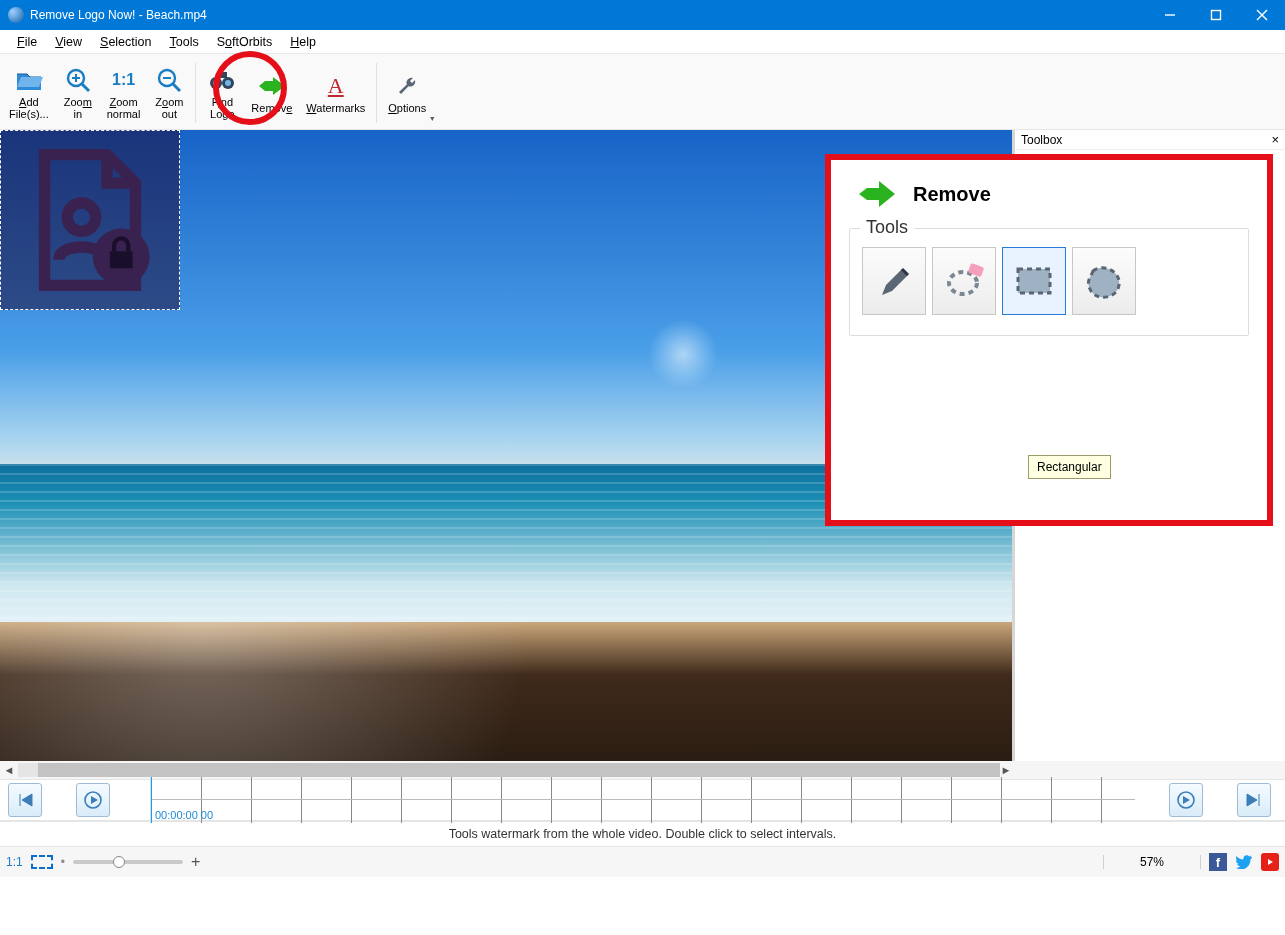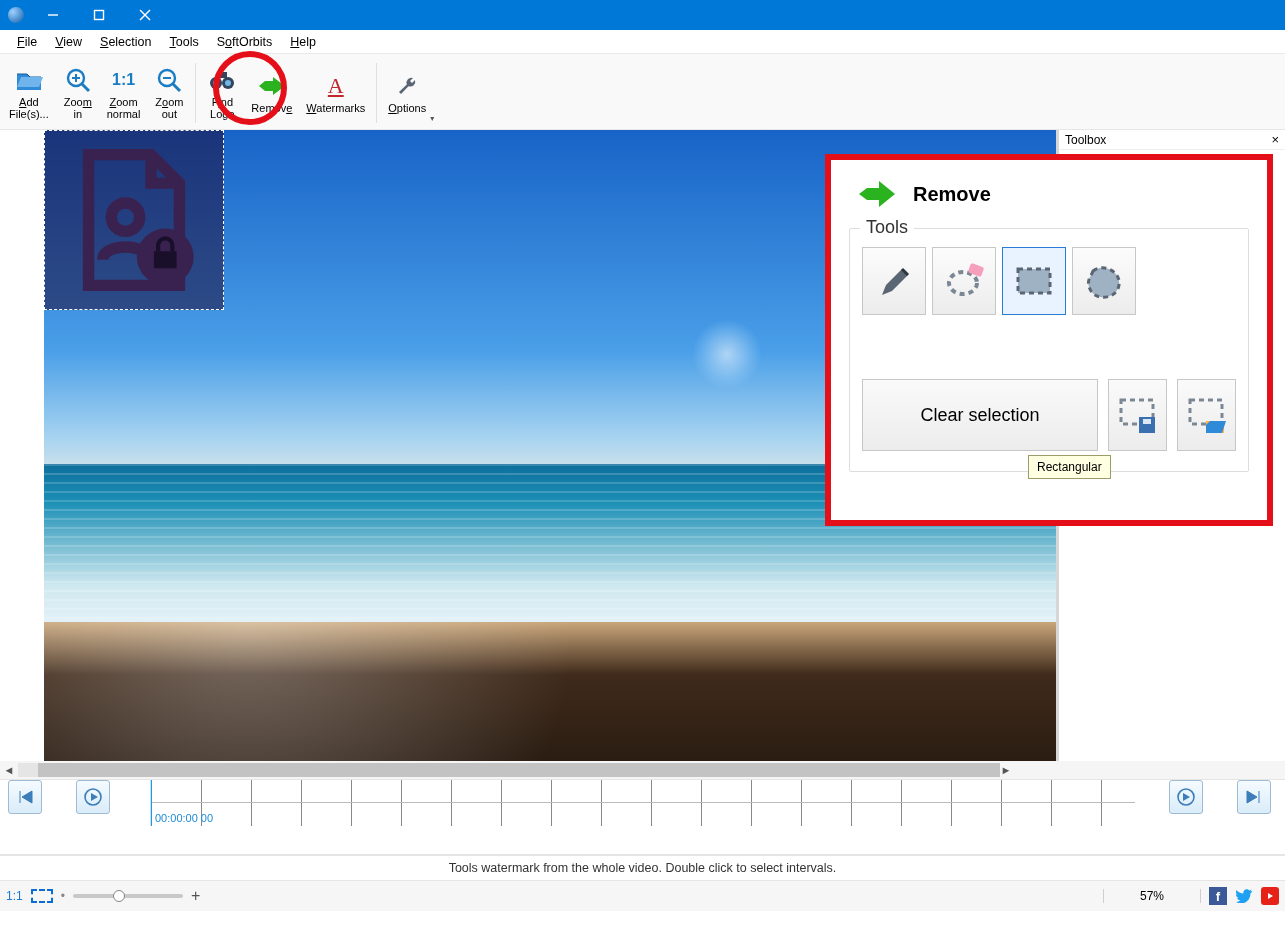--- a/index.html
+++ b/index.html
@@ -20,21 +20,21 @@
 
 .toolbar { height: 76px; background: #f9f9f9; display: flex; align-items: stretch; padding: 3px 2px 0 2px; border-bottom: 1px solid #e6e6e6; }
 .tbtn { display: flex; flex-direction: column; align-items: center; justify-content: center; padding: 2px 6px 2px 6px; font-size: 11px; color: #000; cursor: pointer; min-width: 44px; text-align: center; line-height: 1.1; border: 1px solid transparent; }
 .tbtn .ico { height: 28px; display: flex; align-items: center; justify-content: center; margin-bottom: 2px; }
 .tbtn .lbl .ul { text-decoration: underline; }
 .tsep { width: 1px; background: #e0e0e0; margin: 6px 4px; }
 .dropdown-arrow { position: relative; }
 .dropdown-arrow::after { content: "▾"; font-size: 8px; color: #555; position: absolute; right: -2px; bottom: 4px; }
 
 
-.workspace { position: relative; height: 631px; display: flex; padding-left: 44px; }
+.workspace { position: relative; height: 631px; display: flex; }
 .canvas-area { width: 1012px; background: #fff; position: relative; }
 .canvas { position: relative; width: 100%; height: 100%; overflow: hidden; }
 .sky { position: absolute; inset: 0; background: linear-gradient(to bottom, #1763c7 0%, #4a9fe8 35%, #a8d4f0 49%, #c8dfeb 53%); }
 .sea { position: absolute; left: 0; right: 0; top: 53%; height: 30%; background: linear-gradient(to bottom, #0d6f9c 0%, #1b8fb5 20%, #cfe8ef 64%, #f3faff 100%); }
 .sea::before { content:""; position:absolute; inset:0; background: repeating-linear-gradient(180deg, rgba(255,255,255,0.5) 0 2px, transparent 2px 9px); opacity:.35; mix-blend-mode: screen;}
 .sand { position: absolute; left: 0; right: 0; bottom: 0; height: 22%; background: linear-gradient(to bottom, #caa77b 0%, #3f2a1b 38%, #2b1d12 100%); }
 .sand::before{content:"";position:absolute;inset:0;background: radial-gradient(circle at 20% 0%, rgba(255,255,255,.3), transparent 40%);}
 .sunflare{position:absolute;top:30%;left:64%;width:70px;height:70px;border-radius:50%;background:radial-gradient(circle,rgba(255,255,255,.55) 0%,rgba(200,230,255,.2) 50%, transparent 70%);}
 
 
@@ -61,21 +61,21 @@
 .action-row{display:flex;gap:10px;margin-top:64px;align-items:stretch;}
 .clear-btn{flex:0 0 236px;height:72px;border:1px solid #c7c7c7;background:linear-gradient(#fafafa,#ececec);display:flex;align-items:center;justify-content:center;font-size:18px;cursor:pointer;}
 .sq-btn{width:64px;height:72px;border:1px solid #c7c7c7;background:linear-gradient(#fafafa,#ececec);display:flex;align-items:center;justify-content:center;cursor:pointer;}
 
 
 .hscroll{height:18px;display:flex;align-items:center;background:#f5f5f5;}
 .hscroll .arrow{width:18px;text-align:center;font-size:11px;color:#555;cursor:pointer;}
 .hscroll .track{flex:1;height:14px;background:#e5e5e5;position:relative;}
 .hscroll .thumb{position:absolute;left:20px;top:0;height:100%;width:962px;background:#c3c3c3;}
 
-.player{height:76px;background:#fff;display:flex;padding:0 8px;border-top:1px solid #e5e5e5;border-bottom:1px solid #e5e5e5;gap:28px;}
+.player{height:42px;background:#fff;display:flex;align-items:center;padding:0 8px;border-top:1px solid #e5e5e5;border-bottom:1px solid #e5e5e5;gap:28px;}
 .pbtn{width:34px;height:34px;border:1px solid #9fbad2;border-radius:3px;background:linear-gradient(#f5fbff,#d9ecf9);display:flex;align-items:center;justify-content:center;margin-right:6px;cursor:pointer;}
 .timeline{flex:1;height:46px;border-left:1px solid #ddd;margin:0 6px;position:relative;background:repeating-linear-gradient(90deg,#888 0 1px,transparent 1px 50px);} 
 .timeline::before{content:"";position:absolute;left:0;right:0;top:22px;border-top:1px solid #bbb;}
 .marker{position:absolute;left:0;top:0;bottom:0;width:1px;background:#0aa0ff;}
 .timecode{position:absolute;left:4px;bottom:2px;font-size:11px;color:#1e8ad6;}
 
 .hintbar{height:26px;background:#fff;border-top:1px solid #e5e5e5;border-bottom:1px solid #e5e5e5;display:flex;align-items:center;justify-content:center;font-size:12.5px;color:#333;}
 
 .statusbar{height:30px;background:#f6f6f6;display:flex;align-items:center;padding:0 6px;font-size:12px;gap:8px;}
 .statusbar .sp{flex:1;}
@@ -84,20 +84,21 @@
 .slider .knob{position:absolute;top:-4px;left:40px;width:12px;height:12px;border-radius:50%;background:#fff;border:1px solid #888;}
 .sel-tool-icon{width:22px;height:14px;border:2px dashed #0b6cd1; display:inline-block;}
 .zoom-cell{border-left:1px solid #d0d0d0;border-right:1px solid #d0d0d0;padding:0 36px;margin-left:22px;}
 
 </style>
 </head>
 <body>
 
 <div class="titlebar">
   <div class="app-icon"></div>
+  <div class="title">Remove Logo Now! - Beach.mp4</div>
   <div class="winbtn">
       <svg width="12" height="12">
         <line x1="1" y1="6" x2="11" y2="6" stroke-width="1.4"></line>
       </svg>
     </div>
   <div class="winbtn">
       <svg width="12" height="12">
         <rect x="1.5" y="1.5" width="9" height="9" fill="none" stroke-width="1.4"></rect>
       </svg>
     </div>
@@ -251,37 +252,20 @@
             <rect x="5" y="6" width="32" height="24" fill="#9fb2c4" stroke="#5a6673" stroke-width="3" stroke-dasharray="5 4"></rect>
           </svg>
         </div>
       <div class="tool-tile">
           <svg width="42" height="40">
             <path d="M10 10c10-8 28 0 26 14s-22 16-28 6 0-14 2-20z" fill="#9fb2c4" stroke="#5a6673" stroke-width="3" stroke-dasharray="5 4"></path>
           </svg>
         </div>
     </div>
     <div class="tooltip-box">Rectangular</div>
-    <div class="action-row">
-      <div class="clear-btn">Clear selection</div>
-      <div class="sq-btn">
-          <svg width="42" height="40">
-            <rect x="4" y="5" width="32" height="24" fill="none" stroke="#7b8794" stroke-width="3" stroke-dasharray="5 4"></rect>
-            <rect x="22" y="22" width="16" height="16" fill="#3a6fb0"></rect>
-            <rect x="26" y="24" width="8" height="5" fill="#dce8f5"></rect>
-          </svg>
-        </div>
-      <div class="sq-btn">
-          <svg width="42" height="40">
-            <rect x="4" y="5" width="32" height="24" fill="none" stroke="#7b8794" stroke-width="3" stroke-dasharray="5 4"></rect>
-            <path d="M20 26h18v12H20z" fill="#ffb547"></path>
-            <path d="M20 30l4-4h16l-4 12H20z" fill="#2f8ad8"></path>
-          </svg>
-        </div>
-    </div>
   </div>
 </div>
 
 <div class="hscroll">
   <div class="arrow">◄</div>
   <div class="track">
       <div class="thumb"></div>
     </div>
   <div class="arrow">►</div>
   <div style="width:270px"></div>

